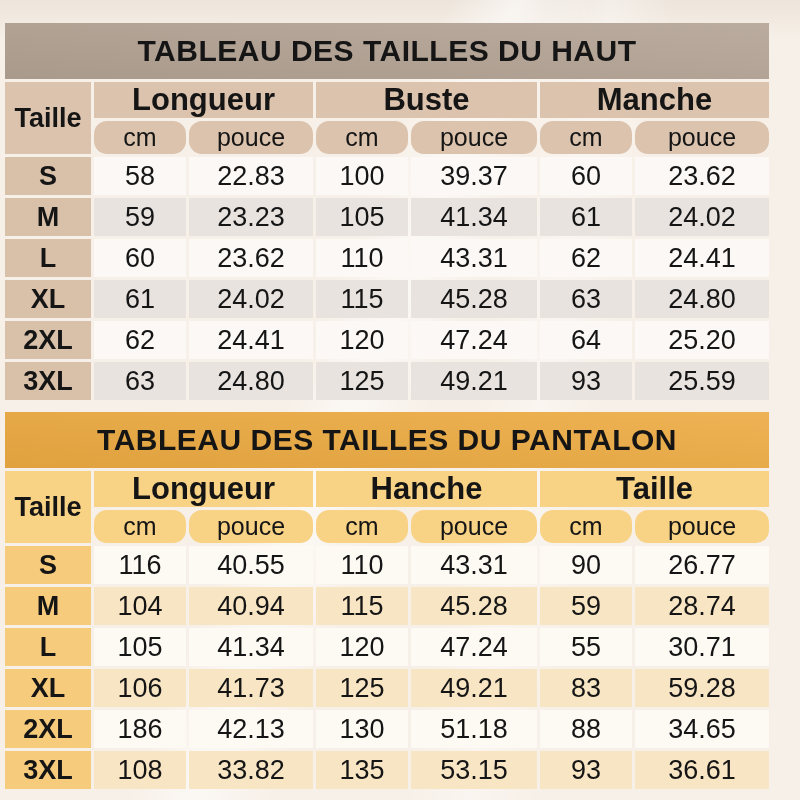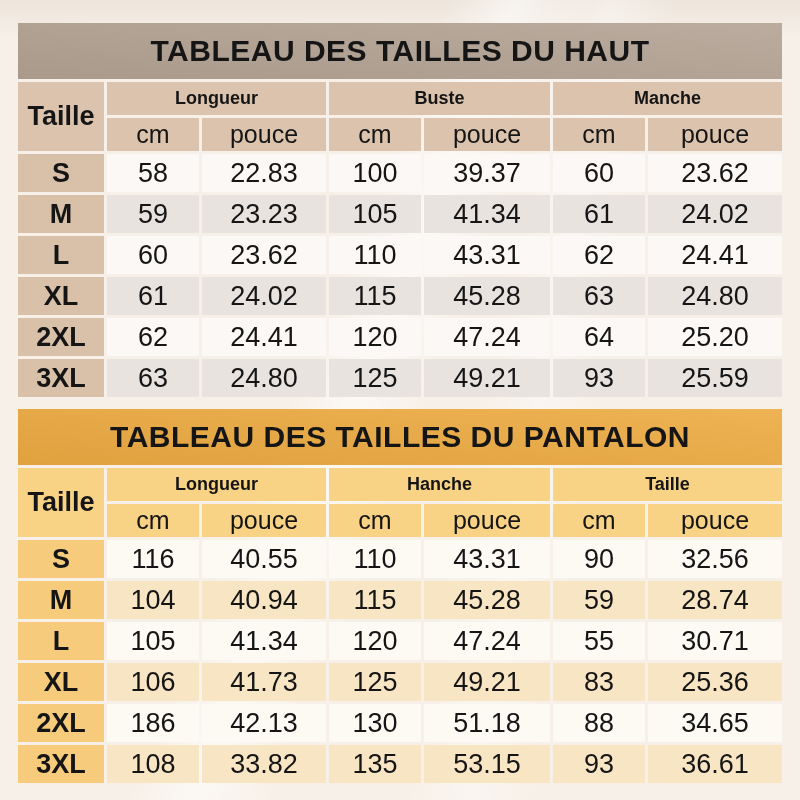--- a/index.html
+++ b/index.html
@@ -11,21 +11,21 @@
     height: 800px;
     overflow: hidden;
     font-family: "Liberation Sans", "DejaVu Sans", sans-serif;
     background-color: #f7f0e8;
     background-image:
       linear-gradient(112deg, rgba(255,255,255,0) 40%, rgba(255,255,255,0.55) 46%, rgba(255,255,255,0) 53%),
       linear-gradient(100deg, rgba(255,255,255,0) 58%, rgba(255,255,255,0.35) 65%, rgba(255,255,255,0) 72%),
       linear-gradient(180deg, rgba(164,146,128,0.12) 0%, rgba(164,146,128,0) 5%);
   }
   .page {
-    padding: 20px 15px 0 15px;
+    padding: 20px 15px 0 2px;
   }
   table.size-table {
     border-collapse: separate;
     border-spacing: 3px;
     table-layout: fixed;
     width: 770px;
   }
   table.size-table + table.size-table {
     margin-top: 6px;
   }
@@ -46,28 +46,29 @@
     letter-spacing: 0.5px;
   }
   .size-table .corner {
     background-color: var(--header-bg);
     font-size: 27px;
     font-weight: bold;
   }
   .size-table .group {
     background-color: var(--header-bg);
     height: 33px;
-    font-size: 18px;
+    font-size: 31px;
     font-weight: bold;
   }
   .size-table .sub {
     background-color: var(--header-bg);
     height: 33px;
     font-size: 25px;
     font-weight: normal;
+    border-radius: 13px;
   }
   .size-table td.size {
     background-color: var(--size-col-bg);
     height: 38px;
     font-size: 27px;
     font-weight: bold;
   }
   .size-table td.val {
     background-color: var(--row-bg);
     font-size: 27px;
@@ -199,21 +200,21 @@
       </tr>
     </thead>
     <tbody>
         <tr>
           <td class="size">S</td>
           <td class="val">116</td>
           <td class="val">40.55</td>
           <td class="val">110</td>
           <td class="val">43.31</td>
           <td class="val">90</td>
-          <td class="val">32.56</td>
+          <td class="val">26.77</td>
         </tr>
         <tr>
           <td class="size">M</td>
           <td class="val">104</td>
           <td class="val">40.94</td>
           <td class="val">115</td>
           <td class="val">45.28</td>
           <td class="val">59</td>
           <td class="val">28.74</td>
         </tr>
@@ -226,21 +227,21 @@
           <td class="val">55</td>
           <td class="val">30.71</td>
         </tr>
         <tr>
           <td class="size">XL</td>
           <td class="val">106</td>
           <td class="val">41.73</td>
           <td class="val">125</td>
           <td class="val">49.21</td>
           <td class="val">83</td>
-          <td class="val">25.36</td>
+          <td class="val">59.28</td>
         </tr>
         <tr>
           <td class="size">2XL</td>
           <td class="val">186</td>
           <td class="val">42.13</td>
           <td class="val">130</td>
           <td class="val">51.18</td>
           <td class="val">88</td>
           <td class="val">34.65</td>
         </tr>

